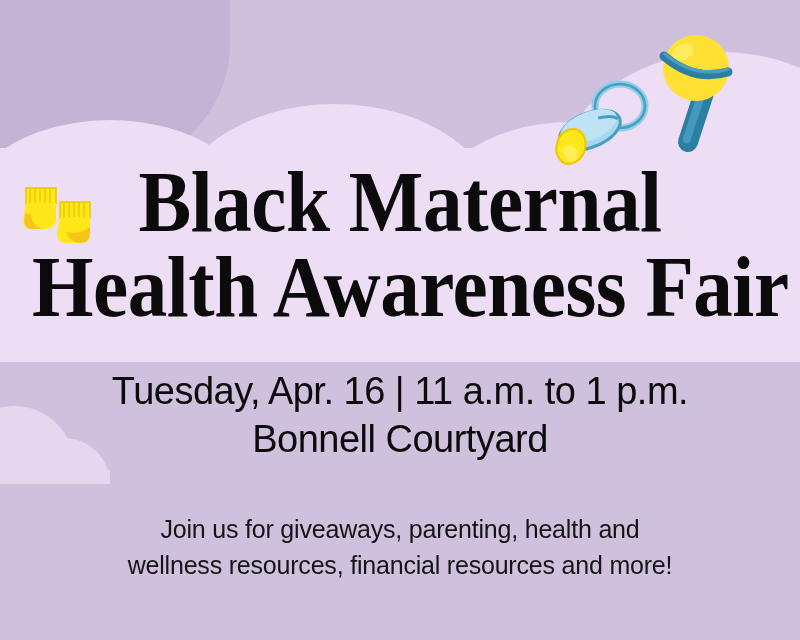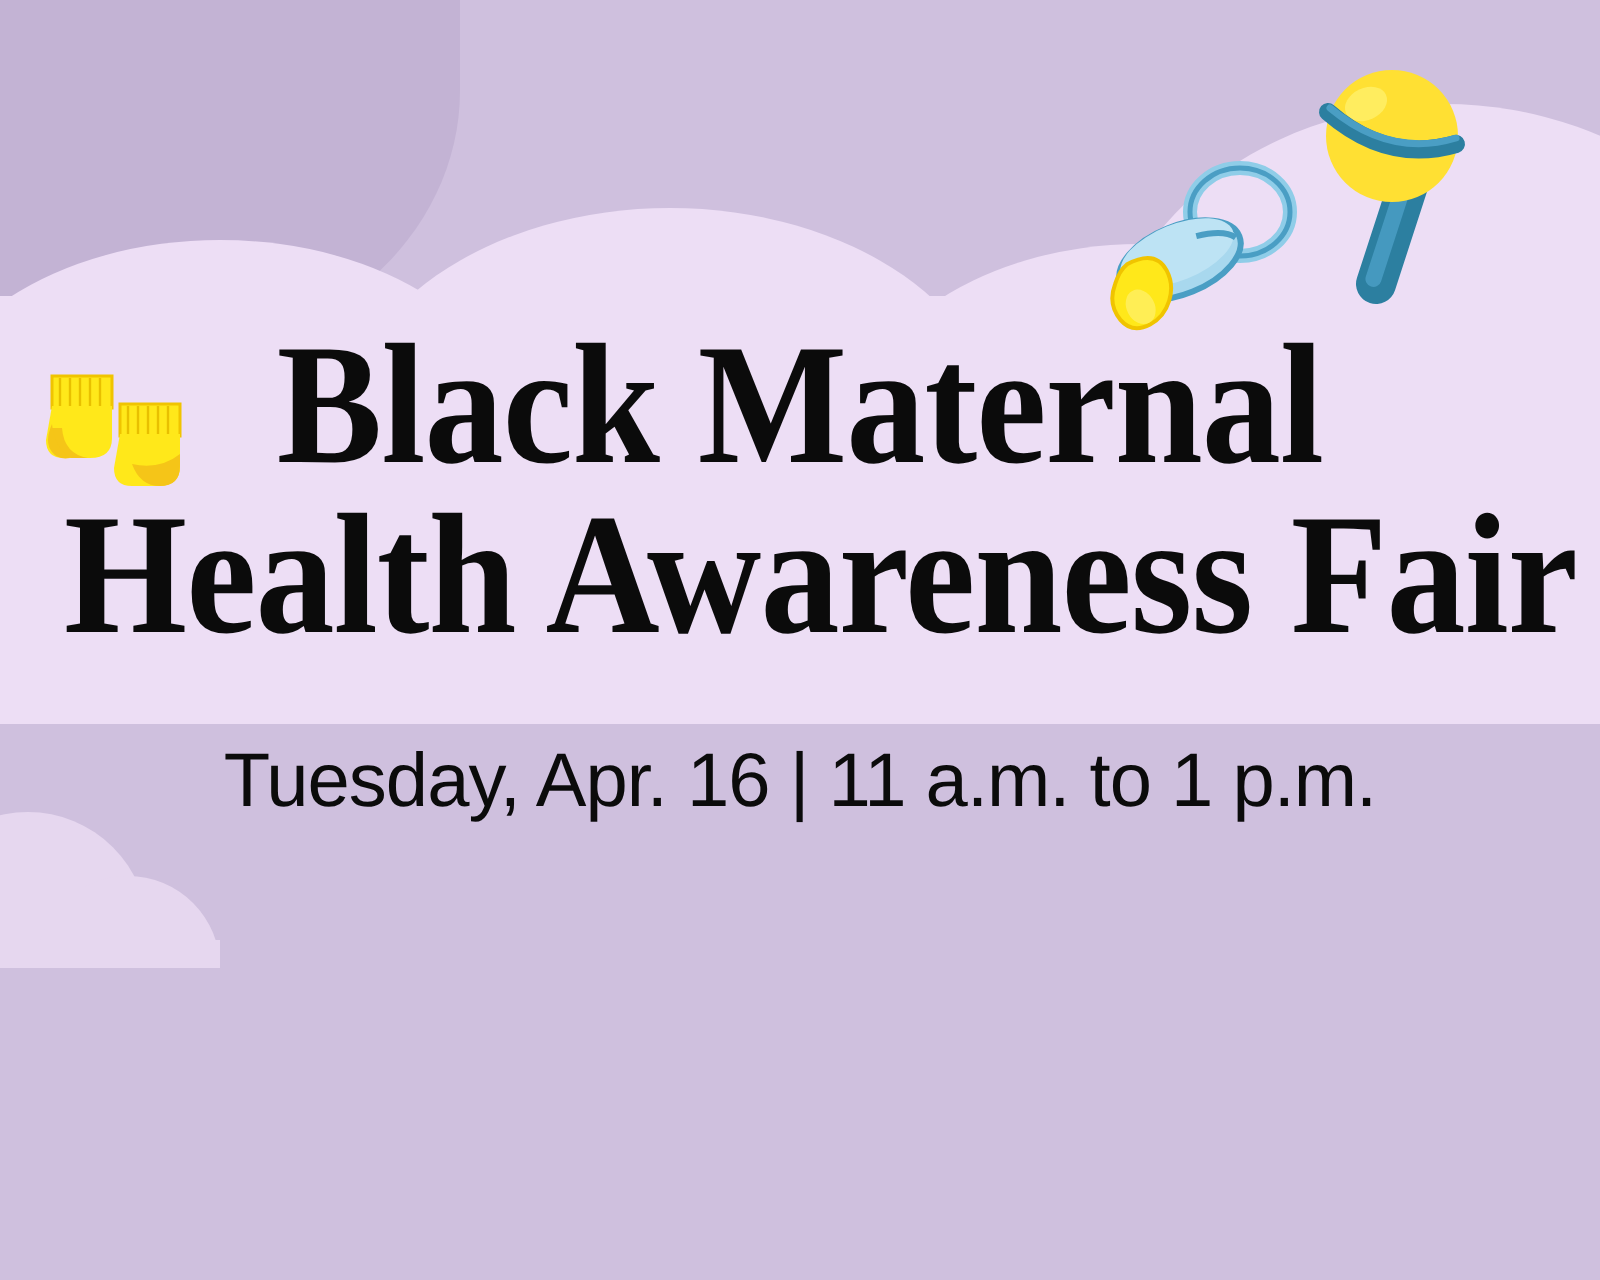--- a/index.html
+++ b/index.html
@@ -205,16 +205,21 @@
     <path d="M35 32 q30 25 63 15" stroke="#4a9ec4" stroke-width="3.5" fill="none" stroke-linecap="round"></path>
   </svg>
 
   <div class="headline">
     <span class="hl-line hl-line-1">Black Maternal</span>
     <span class="hl-line hl-line-2">Health Awareness Fair</span>
   </div>
 
   <div class="details">
     <span class="dt-line">Tuesday, Apr. 16  |  11 a.m. to 1 p.m.</span>
+    <span class="dt-line">Bonnell Courtyard</span>
   </div>
 
+  <div class="blurb">
+    <span class="bl-line">Join us for giveaways, parenting, health and</span>
+    <span class="bl-line">wellness resources, financial resources and more!</span>
+  </div>
 
 </div>
 
 </body></html>

